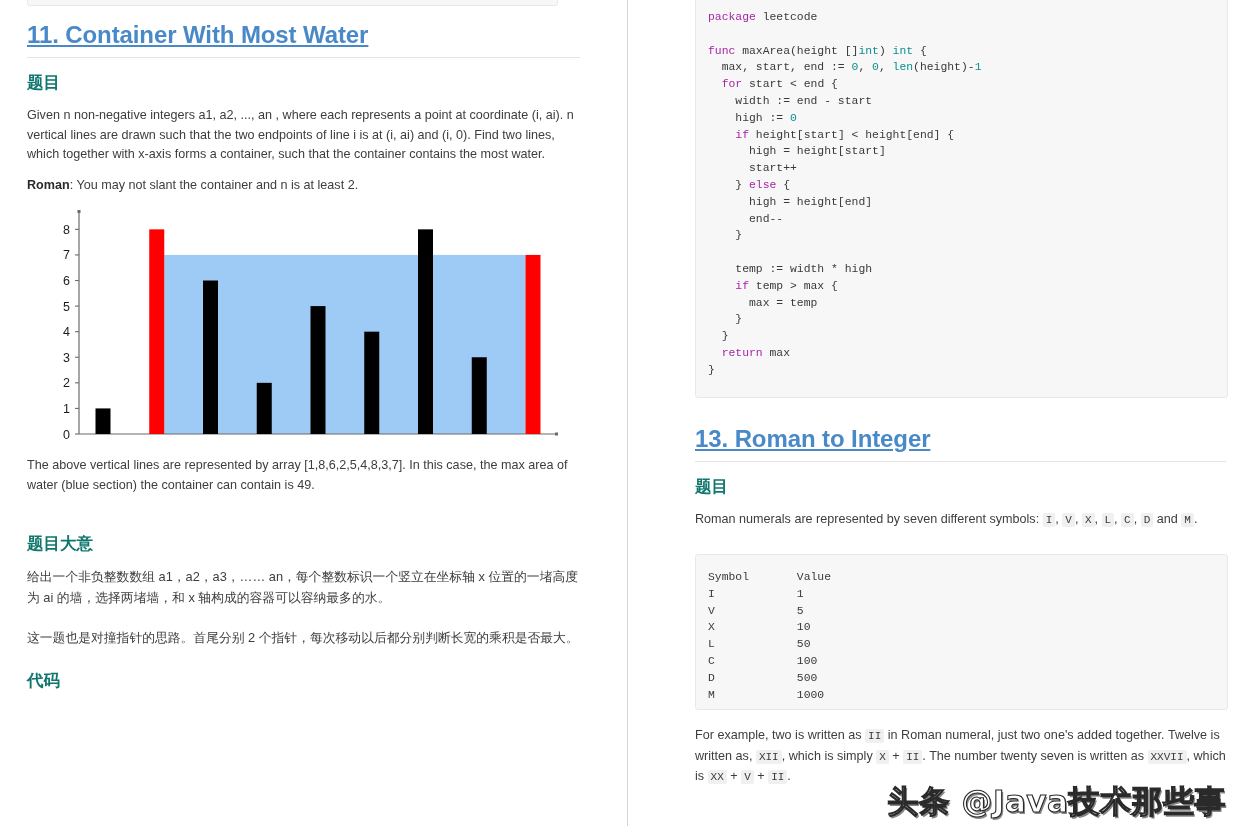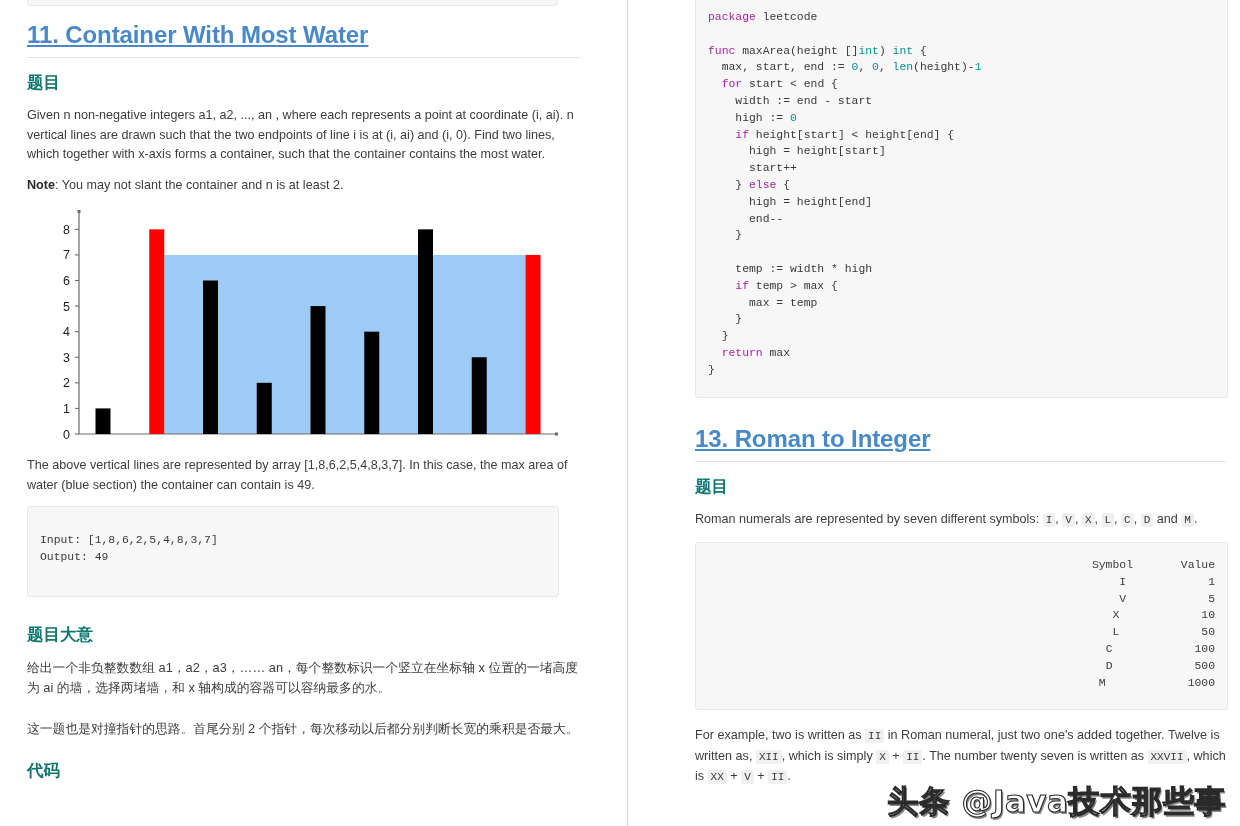--- a/index.html
+++ b/index.html
@@ -116,21 +116,21 @@
 
       <div style="height:22px"></div>
 
       <h1 class="qtitle">11. Container With Most Water</h1>
       <div class="qtitle-rule"></div>
 
       <h2 class="cn">题目</h2>
 
       <p class="body">Given n non-negative integers a1, a2, ..., an , where each represents a point at coordinate (i, ai). n vertical lines are drawn such that the two endpoints of line i is at (i, ai) and (i, 0). Find two lines, which together with x-axis forms a container, such that the container contains the most water.</p>
 
-      <p class="body"><span class="b">Note</span><span>: You may not slant the container and n is at least 2.</span></p>
+      <p class="body"><span class="b">Roman</span><span>: You may not slant the container and n is at least 2.</span></p>
 
       <div class="chart-wrap">
         <svg class="chart-svg" id="chart" width="540" height="240" viewBox="0 0 540 240">
             <rect x="137.25" y="48.93023255813952" width="361.25" height="179.06976744186048" fill="#9ecbf5"></rect>
             <line x1="52" y1="6" x2="52" y2="228" stroke="#6b6b6b" stroke-width="1.2"></line>
             <rect x="50.5" y="4" width="3" height="3" fill="#6b6b6b"></rect>
             <line x1="52" y1="228" x2="530" y2="228" stroke="#6b6b6b" stroke-width="1.2"></line>
             <rect x="528" y="226.5" width="3" height="3" fill="#6b6b6b"></rect>
             <line x1="48" y1="228" x2="52" y2="228" stroke="#6b6b6b" stroke-width="1.1"></line>
             <text x="43" y="232.5" text-anchor="end" font-size="12.5" font-family="&quot;Liberation Sans&quot;,&quot;DejaVu Sans&quot;,sans-serif" fill="#1c1c1c">0</text>
@@ -158,22 +158,20 @@
             <rect x="337.25" y="125.67441860465117" width="15" height="102.32558139534883" fill="#000000"></rect>
             <rect x="391" y="23.34883720930233" width="15" height="204.65116279069767" fill="#000000"></rect>
             <rect x="444.75" y="151.25581395348837" width="15" height="76.74418604651163" fill="#000000"></rect>
             <rect x="498.5" y="48.93023255813952" width="15" height="179.06976744186048" fill="#ff0000"></rect>
           </svg>
       </div>
 
       <p class="body">The above vertical lines are represented by array [1,8,6,2,5,4,8,3,7]. In this case, the max area of water (blue section) the container can contain is 49.</p>
 
 
-      <div class="codeblock" style="width:506px;padding:25px 12px 30px 12px;margin-top:8px;">Input: [1,8,6,2,5,4,8,3,7]
-Output: 49</div>
 
       <div style="height:26px"></div>
       <h2 class="cn">题目大意</h2>
       <p class="body cn">给出一个非负整数数组 a1，a2，a3，…… an，每个整数标识一个竖立在坐标轴 x 位置的一堵高度为 ai 的墙，选择两堵墙，和 x 轴构成的容器可以容纳最多的水。</p>
 
       <div style="height:9px"></div>
       <p class="body cn">这一题也是对撞指针的思路。首尾分别 2 个指针，每次移动以后都分别判断长宽的乘积是否最大。</p>
 
       <div style="height:9px"></div>
       <h2 class="cn">代码</h2>
@@ -209,21 +207,21 @@
 
       <div style="height:28px"></div>
 
       <h1 class="qtitle">13. Roman to Integer</h1>
       <div class="qtitle-rule"></div>
 
       <h2 class="cn">题目</h2>
 
       <p class="body" id="intro-13">Roman numerals are represented by seven different symbols: <code class="inl">I</code>, <code class="inl">V</code>, <code class="inl">X</code>, <code class="inl">L</code>, <code class="inl">C</code>, <code class="inl">D</code> and <code class="inl">M</code>.</p>
 
-      <div class="codeblock symtable" id="sym-table" style="width:507px;padding:14px 12px 18px 12px;margin-top:12px;text-align:right;">Symbol       Value
+      <div class="codeblock symtable" id="sym-table" style="width:507px;padding:14px 12px 6px 12px;margin-top:24px;">Symbol       Value
 I            1
 V            5
 X            10
 L            50
 C            100
 D            500
 M            1000</div>
 
       <div style="height:16px"></div>
 

